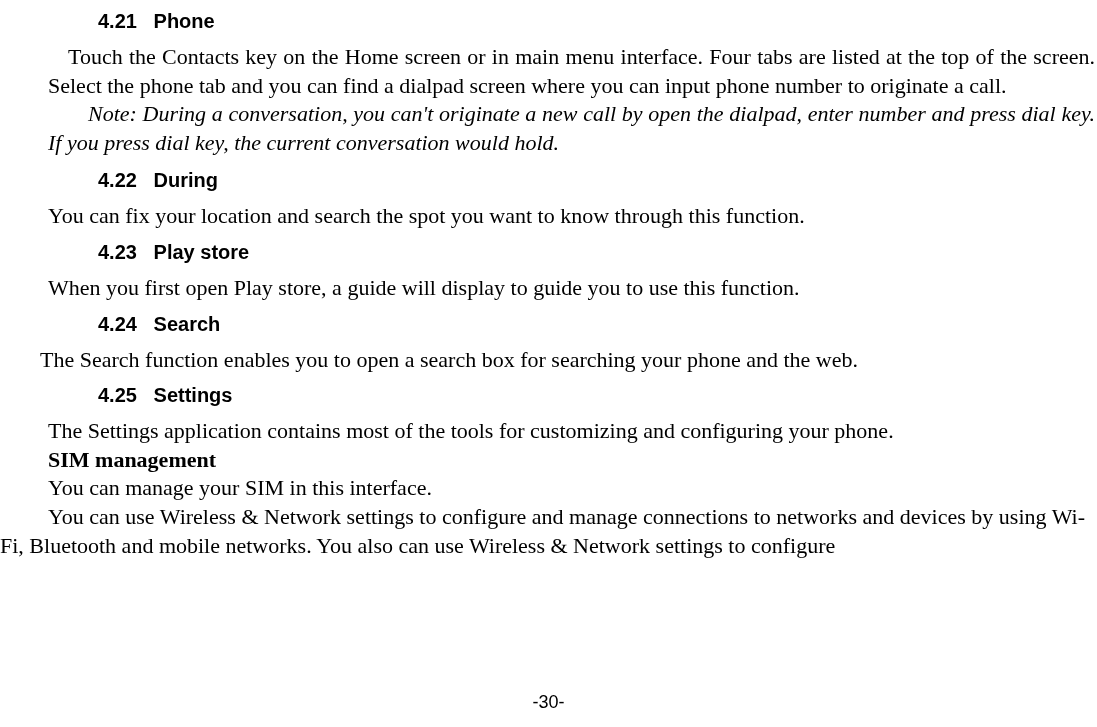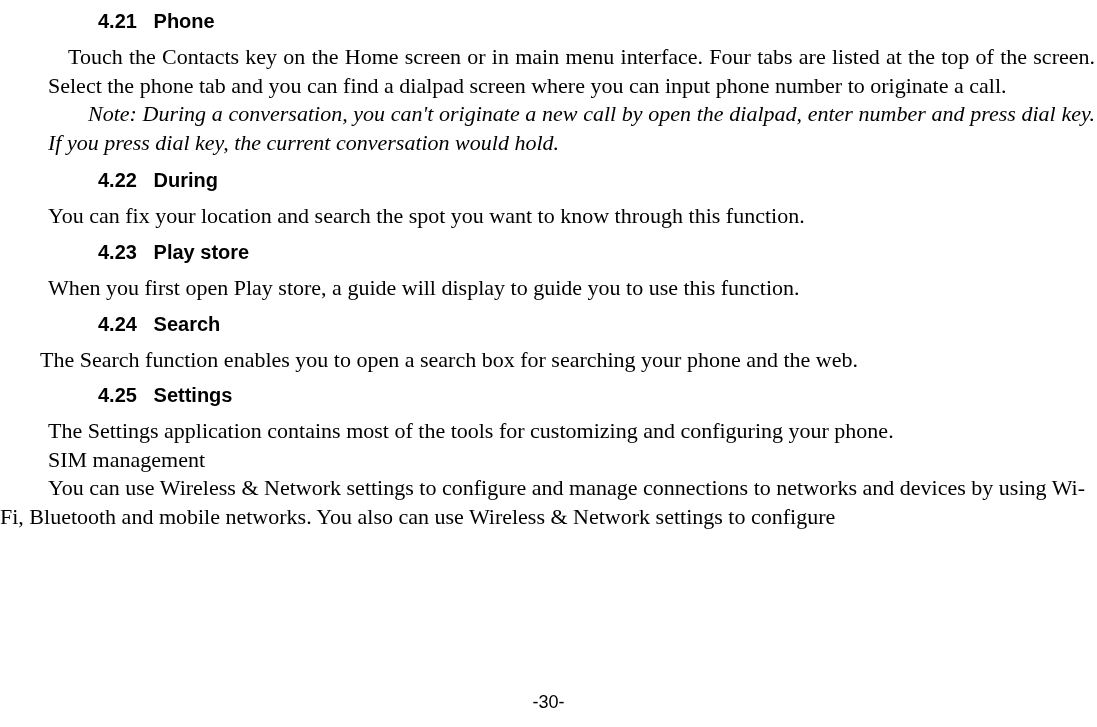--- a/index.html
+++ b/index.html
@@ -36,21 +36,21 @@
     .body.first-indent {
       text-indent: 20px;
     }
     .body.note {
       font-style: italic;
     }
     .section-gap {
       height: 10px;
     }
     .sub-bold {
-      font-weight: normal;
+      font-weight: bold;
     }
     .footer {
       position: absolute;
       bottom: 14px;
       width: 100%;
       text-align: center;
       font-size: 18px;
       font-family: Liberation Sans, sans-serif;
     }
     .mb {
@@ -92,20 +92,21 @@
     <span>Search</span>
   </div>
   <div class="body mb" style="padding-left:40px;">The Search function enables you to open a search box for searching your phone and the web.</div>
 
   <div class="heading">
     <span class="num">4.25</span>
     <span>Settings</span>
   </div>
   <div class="body">The Settings application contains most of the tools for customizing and configuring your phone.</div>
   <div class="body sub-bold">SIM management</div>
+  <div class="body">You can manage your SIM in this interface.</div>
 
   <div style="font-size:22px; line-height:1.3; text-align:justify; padding:0 12px 0 0;">
     <span style="display:block; text-indent:48px;">You can use Wireless &amp; Network settings to configure and manage connections to networks and devices by using Wi-Fi, Bluetooth and mobile networks. You also can use Wireless &amp; Network settings to configure</span>
   </div>
 
 </div>
 
 <div class="footer">-30-</div>
 
 </body></html>

